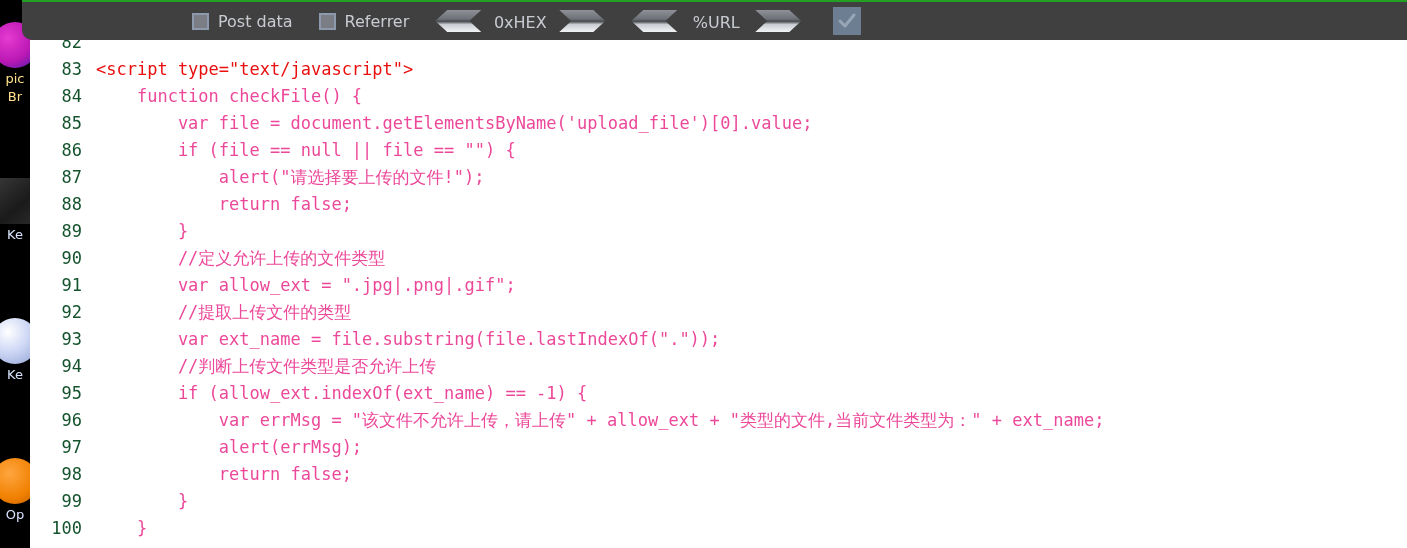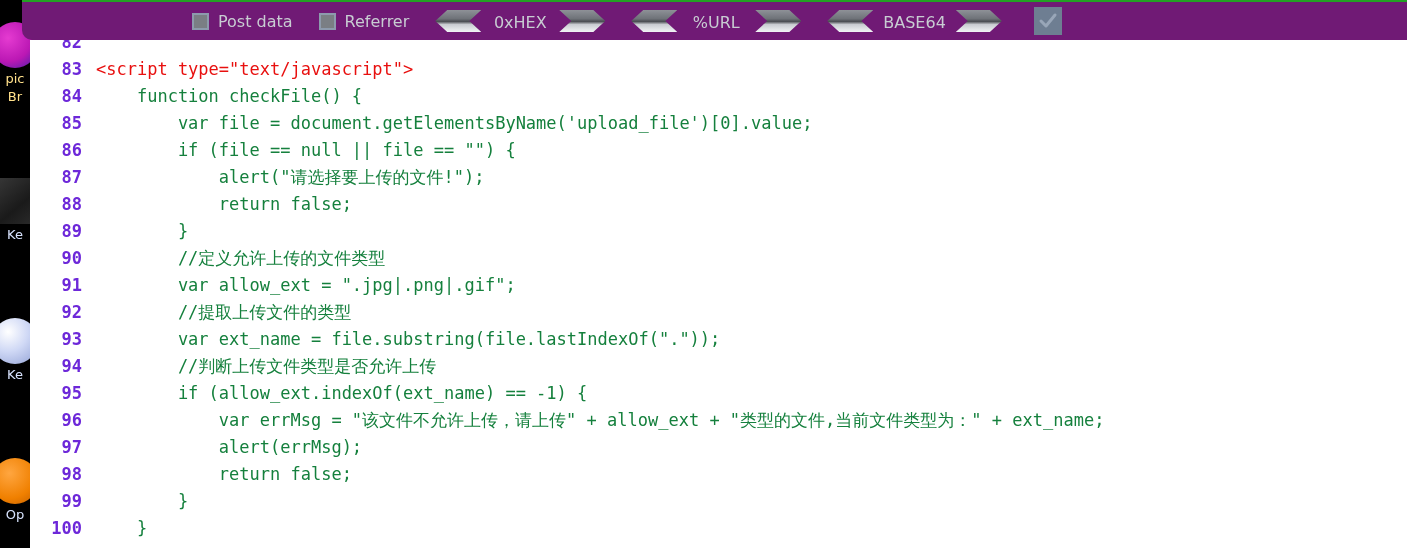--- a/index.html
+++ b/index.html
@@ -51,33 +51,32 @@
   .code-area {
     position: relative;
     font-family: "DejaVu Sans Mono", monospace;
     font-size: 17px;
     line-height: 27px;
     white-space: pre;
   }
   .code-line { display: block; height: 27px; }
   .lnum {
     display: inline-block; width: 52px;
-    text-align: right; color: #6d28d9;
+    text-align: right; color: #14532d;
     margin-right: 14px;
     font-family: "DejaVu Sans Mono", monospace;
-    font-weight: bold;
   }
-  .ctext { color: #15803d; }
+  .ctext { color: #ec4899; }
   .ctext.tag { color: #e8100f; }
 
   
   .toolbar {
     position: absolute; left: 22px; top: 0;
     width: 1385px; height: 40px;
-    background: #701a75;
+    background: #404040;
     border-bottom-left-radius: 10px;
     display: flex; align-items: center;
     border-top: 2px solid #23a024;
   }
   .tb-spacer { width: 170px; height: 1px; }
 
   .chk-item { display: flex; align-items: center; gap: 9px; margin-right: 26px; }
   .chk-box {
     width: 17px; height: 17px;
     border: 2px solid #8d9aad;
@@ -162,25 +161,20 @@
       <span class="arrow-label">0xHEX</span>
       <div class="arrow right"></div>
     </div>
 
     <div class="arrow-group">
       <div class="arrow left"></div>
       <span class="arrow-label">%URL</span>
       <div class="arrow right"></div>
     </div>
 
-    <div class="arrow-group">
-      <div class="arrow left"></div>
-      <span class="arrow-label">BASE64</span>
-      <div class="arrow right"></div>
-    </div>
 
 
 
     <div class="chk-checked">
       <svg width="22" height="22" viewBox="0 0 22 22">
         <path d="M4 11 L9 16 L18 5" fill="none" stroke="#98a6b8" stroke-width="3" stroke-linecap="round" stroke-linejoin="round"></path>
       </svg>
     </div>
   </div>
 

